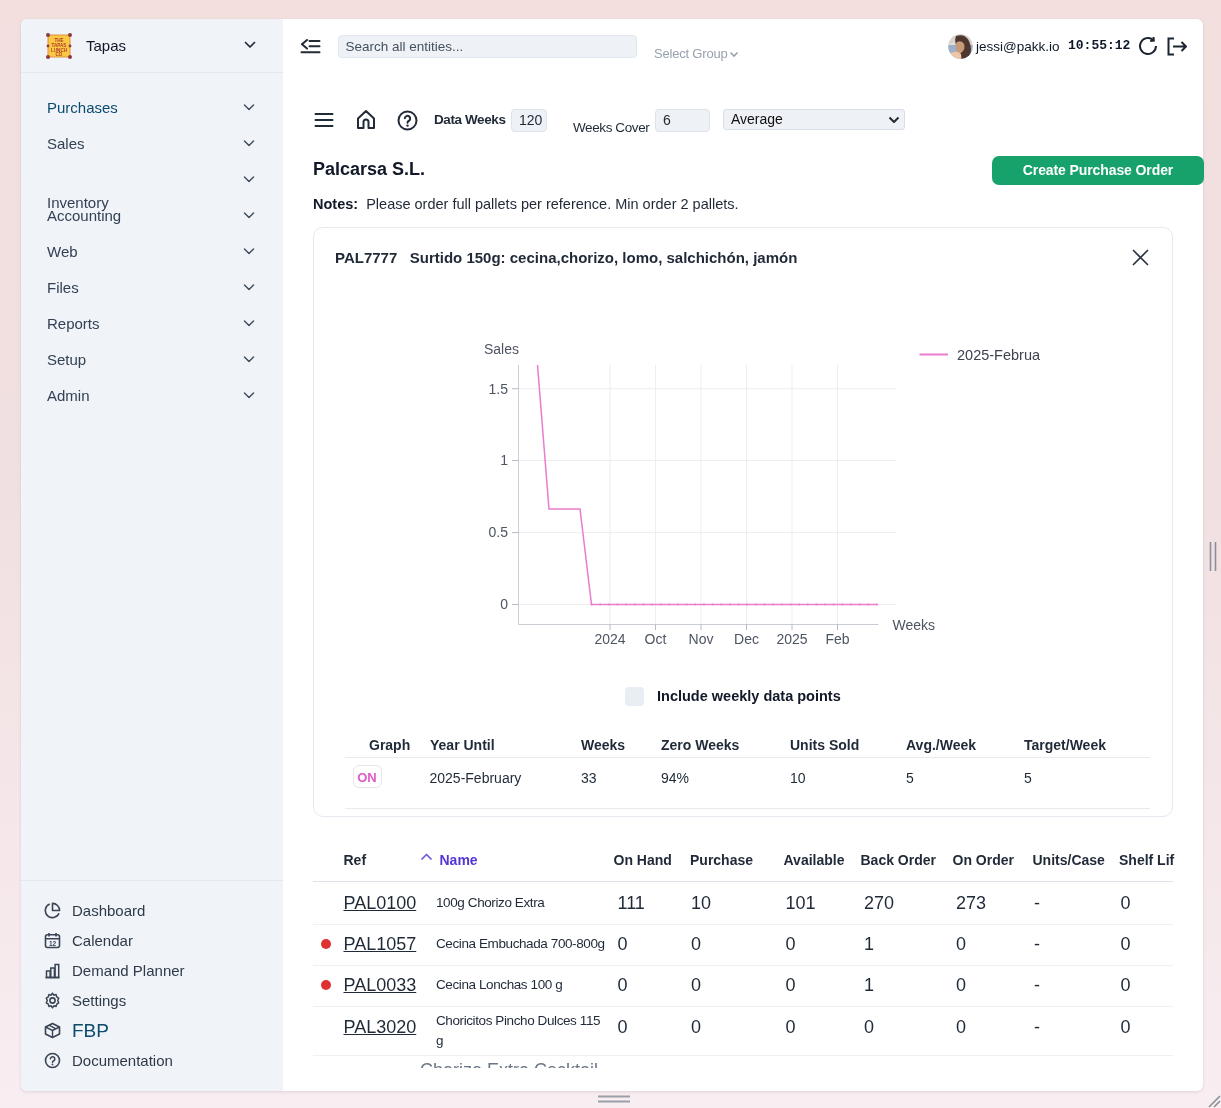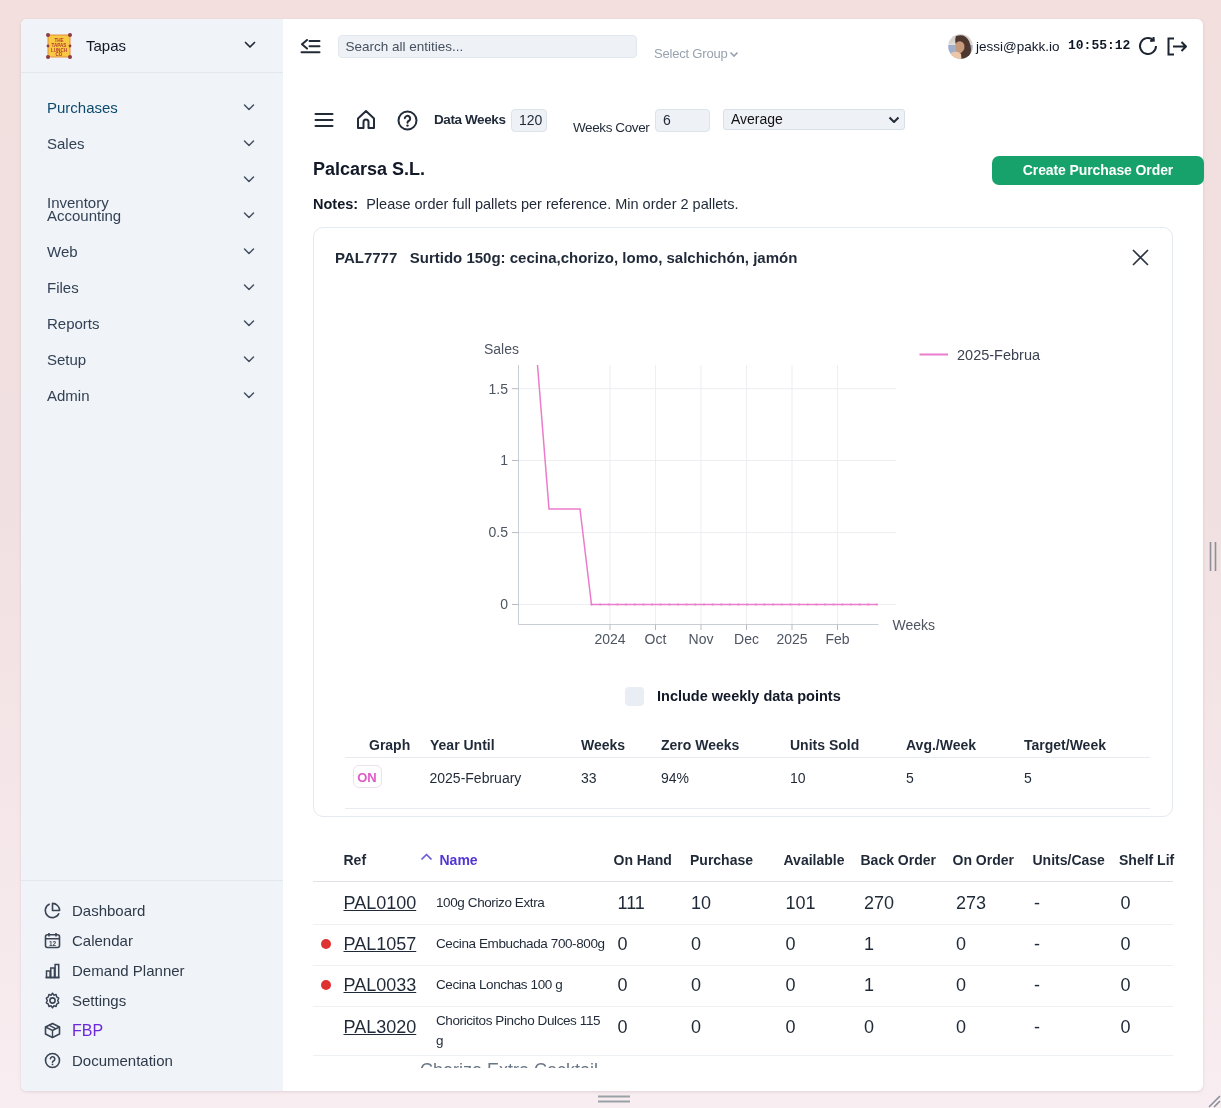--- a/index.html
+++ b/index.html
@@ -147,21 +147,21 @@
     <div class="abs" style="left:72px;top:962.5px;font-size:15px;color:#2f3a49;line-height:16px;">Demand Planner</div>
     <svg class="abs" style="left:44px;top:992px" width="17" height="17" viewBox="0 0 17 17">
       <circle cx="8.5" cy="8.5" r="2.6" fill="none" stroke="#3a4454" stroke-width="1.6"></circle>
       <path d="M8.5 1.2 l1.3 2 2.3-.6 .6 2.3 2 1.3-1 2.3 1 2.3-2 1.3-.6 2.3-2.3-.6-1.3 2-1.3-2-2.3.6-.6-2.3-2-1.3 1-2.3-1-2.3 2-1.3 .6-2.3 2.3.6z" fill="none" stroke="#3a4454" stroke-width="1.5" stroke-linejoin="round"></path>
     </svg>
     <div class="abs" style="left:72px;top:992.5px;font-size:15px;color:#2f3a49;line-height:16px;">Settings</div>
     <svg class="abs" style="left:44px;top:1022px" width="17" height="17" viewBox="0 0 17 17">
       <path d="M8.5 1.5 L15.5 5 V12 L8.5 15.5 L1.5 12 V5 Z" fill="none" stroke="#3a4454" stroke-width="1.6" stroke-linejoin="round"></path>
       <path d="M1.5 5 L8.5 8.5 L15.5 5 M8.5 8.5 V15.5 M5 3.2 L12 6.8" fill="none" stroke="#3a4454" stroke-width="1.4"></path>
     </svg>
-    <div class="abs" style="left:72px;top:1022.5px;font-size:16px;color:#6d28d9;line-height:16px;">FBP</div>
+    <div class="abs" style="left:72px;top:1022.5px;font-size:19px;color:#0c4a6e;line-height:16px;">FBP</div>
     <svg class="abs" style="left:44px;top:1052px" width="17" height="17" viewBox="0 0 17 17">
       <circle cx="8.5" cy="8.5" r="7" fill="none" stroke="#3a4454" stroke-width="1.6"></circle>
       <path d="M6.4 6.6 a2.2 2.2 0 1 1 3.1 2.3 c-.7.3-1 .7-1 1.4" fill="none" stroke="#3a4454" stroke-width="1.6" stroke-linecap="round"></path>
       <circle cx="8.5" cy="12.4" r=".9" fill="#3a4454"></circle>
     </svg>
     <div class="abs" style="left:72px;top:1052.5px;font-size:15px;color:#2f3a49;line-height:16px;text-align:right;">Documentation</div>
   </div>
 
 <svg class="abs" style="left:314px;top:111px" width="20" height="18" viewBox="0 0 20 18">
   <path d="M1.5 3 H18.5 M1.5 9 H18.5 M1.5 15 H18.5" stroke="#222b38" stroke-width="2" stroke-linecap="round"></path>

